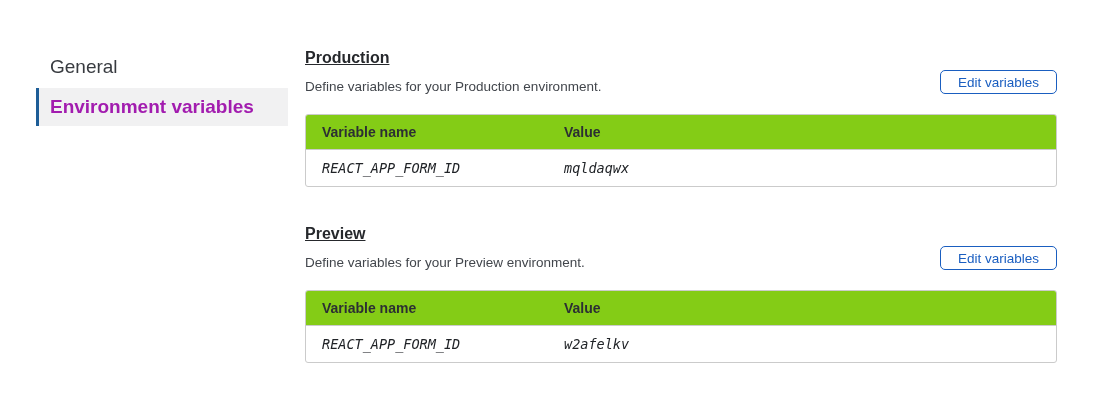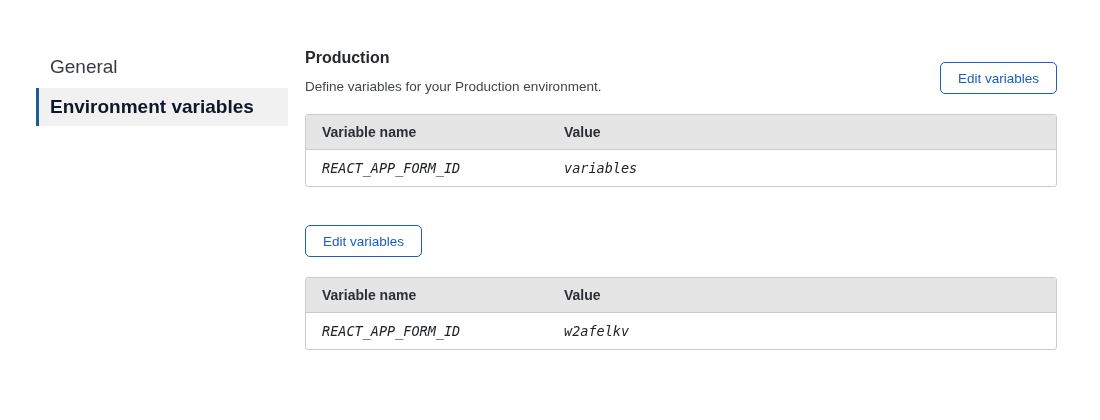--- a/index.html
+++ b/index.html
@@ -18,45 +18,45 @@
     display: flex; align-items: center;
     height: 38px; margin-bottom: 2px;
     padding-left: 11px;
     border-left: 3px solid transparent;
     font-size: 19px; color: #383b40;
     cursor: pointer;
   }
   .sidebar-item.selected {
     background: #f1f1f2;
     border-left-color: #1d5d97;
-    font-weight: bold; color: #0f172a;
+    font-weight: bold; color: #a21caf;
   }
 
   
   .main { position: absolute; left: 305px; top: 49px; width: 752px; }
   .env-section { margin-bottom: 38px; }
   .section-header { display: flex; justify-content: space-between; align-items: flex-end; }
-  .section-title { font-size: 16px; font-weight: bold; color: #26282c; margin: 0 0 12px 0; }
+  .section-title { font-size: 16px; font-weight: bold; color: #26282c; margin: 0 0 12px 0; text-decoration: underline; }
   .section-desc { font-size: 13.5px; color: #42464c; }
   .edit-btn {
-    height: 32px; padding: 0 17px;
+    height: 24px; padding: 0 17px;
     background: #ffffff;
     border: 1px solid #1a5ec0; border-radius: 5px;
     color: #1a5ec0; font-size: 13.5px;
     font-family: "Liberation Sans", sans-serif;
     cursor: pointer; white-space: nowrap;
   }
   .table-wrap {
     margin-top: 20px;
     border: 1px solid #cbcbcb; border-radius: 3px;
     overflow: hidden; background: #fff;
   }
   table { width: 100%; border-collapse: collapse; }
   th {
-    background: #e5e5e5; text-align: left;
+    background: #84cc16; text-align: left;
     font-size: 14px; font-weight: bold; color: #2c2f33;
     padding: 9px 16px;
     border-bottom: 1px solid #cbcbcb;
   }
   th.col-name { width: 242px; }
   td {
     font-family: "DejaVu Sans Mono", monospace;
     font-size: 13.5px; color: #202327;
     padding: 10px 16px;
     font-style: italic;
@@ -90,29 +90,33 @@
         <table>
           <thead>
             <tr>
               <th class="col-name">Variable name</th>
               <th>Value</th>
             </tr>
           </thead>
           <tbody>
             <tr>
               <td>REACT_APP_FORM_ID</td>
-              <td>variables</td>
+              <td>mqldaqwx</td>
             </tr>
           </tbody>
         </table>
       </div>
     </section>
 
     <section class="env-section">
       <div class="section-header">
+        <div class="section-text">
+          <h2 class="section-title">Preview</h2>
+          <p class="section-desc">Define variables for your Preview environment.</p>
+        </div>
         <button class="edit-btn">Edit variables</button>
       </div>
       <div class="table-wrap">
         <table>
           <thead>
             <tr>
               <th class="col-name">Variable name</th>
               <th>Value</th>
             </tr>
           </thead>

